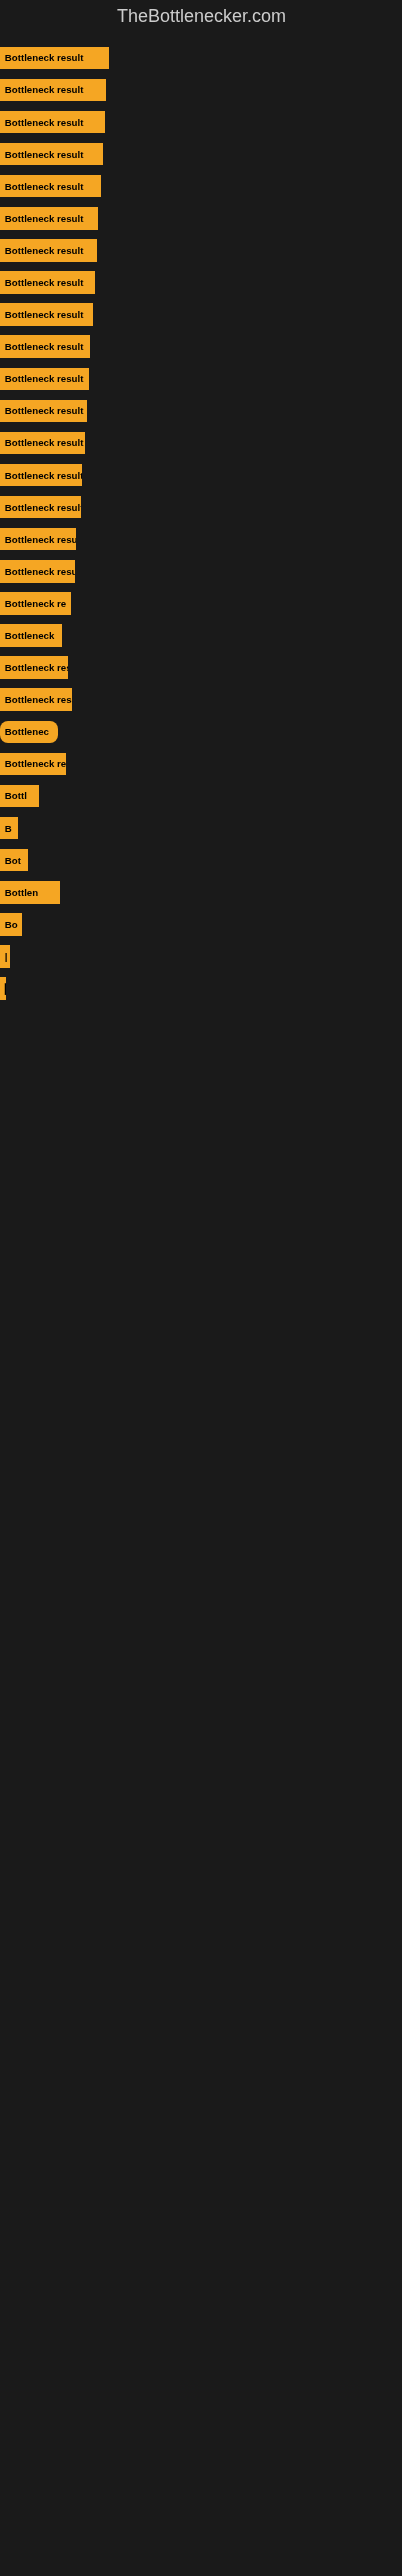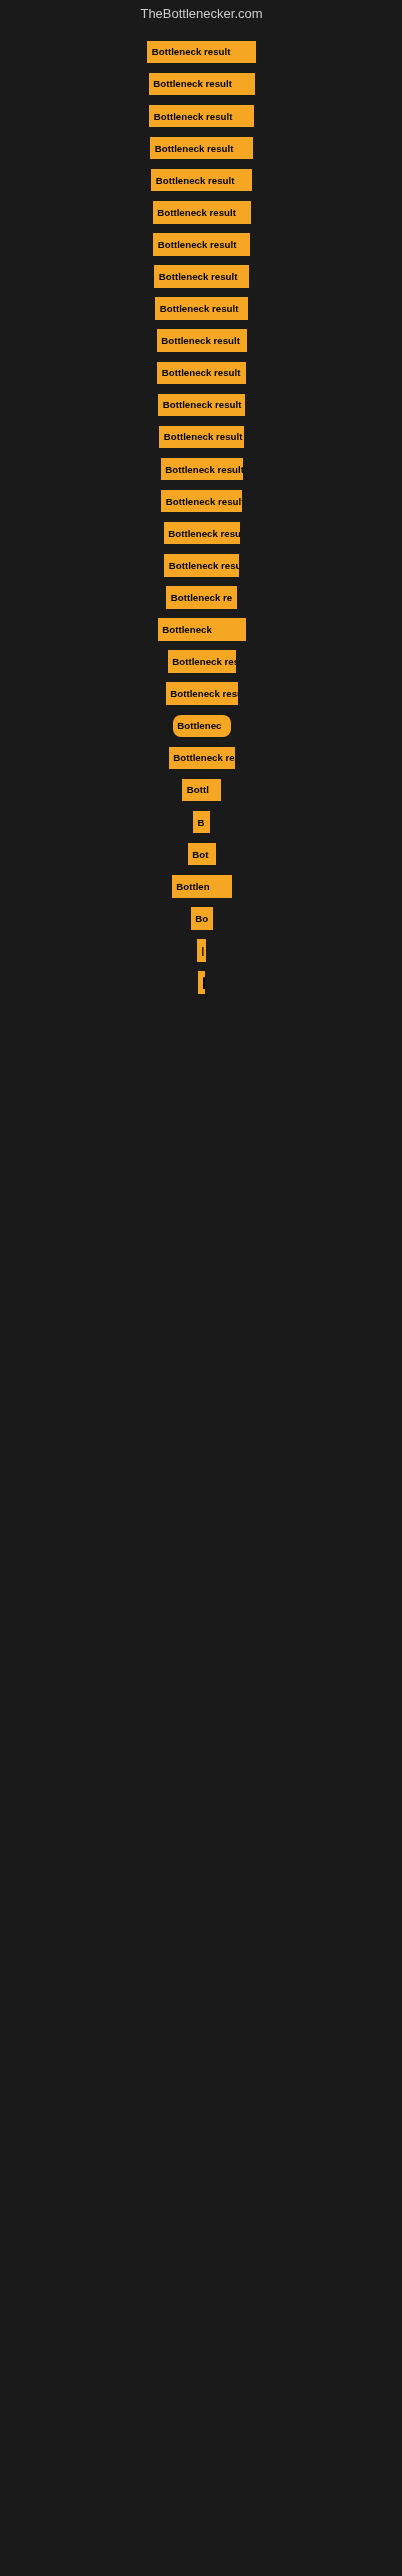--- a/index.html
+++ b/index.html
@@ -12,31 +12,30 @@
       background-color: #1a1a1a;
       width: 403px;
       min-height: 2576px;
       font-family: Arial, sans-serif;
       position: relative;
     }
 
     .site-title {
       text-align: center;
       color: #cccccc;
-      font-size: 13px;
+      font-size: 18px;
       padding: 6.4px 0;
       background-color: #1a1a1a;
     }
 
     .bars-container {
       padding: 8px 0;
       display: flex;
       flex-direction: column;
       gap: 0px;
-      align-items: center;
     }
 
     .bar-row {
       display: flex;
       align-items: center;
       padding: 4.8px 0;
     }
 
     .bar {
       background-color: #f5a623;
@@ -107,21 +106,21 @@
     <div class="bar-row">
       <div class="bar" style="width: 76px;">Bottleneck resu</div>
     </div>
     <div class="bar-row">
       <div class="bar" style="width: 75px;">Bottleneck result</div>
     </div>
     <div class="bar-row">
       <div class="bar" style="width: 71px;">Bottleneck re</div>
     </div>
     <div class="bar-row">
-      <div class="bar" style="width: 88px;">Bottleneck</div>
+      <div class="bar" style="width: 62px;">Bottleneck</div>
     </div>
     <div class="bar-row">
       <div class="bar" style="width: 68px;">Bottleneck res</div>
     </div>
     <div class="bar-row">
       <div class="bar" style="width: 72px;">Bottleneck resu</div>
     </div>
     <div class="bar-row">
       <div class="bar" style="width: 58px; border-radius: 8px;">Bottlenec</div>
     </div>

